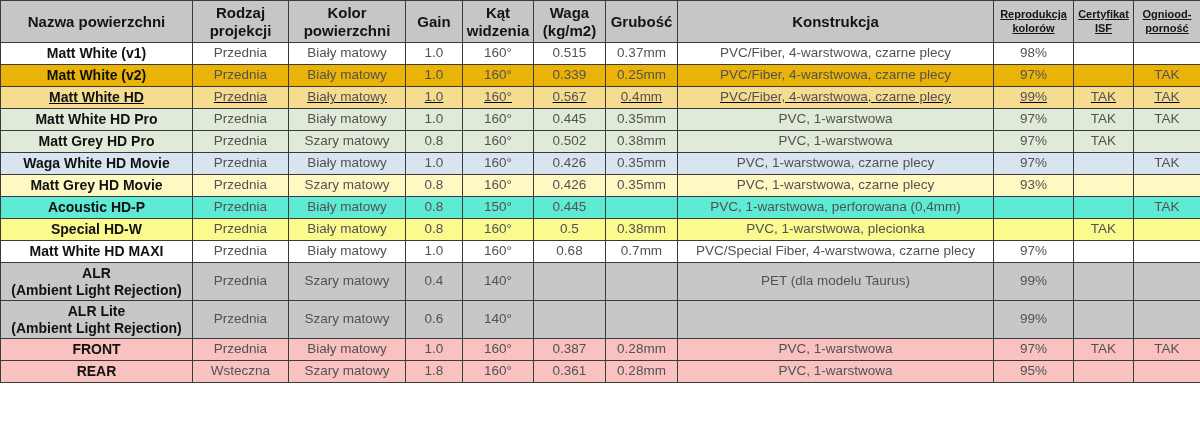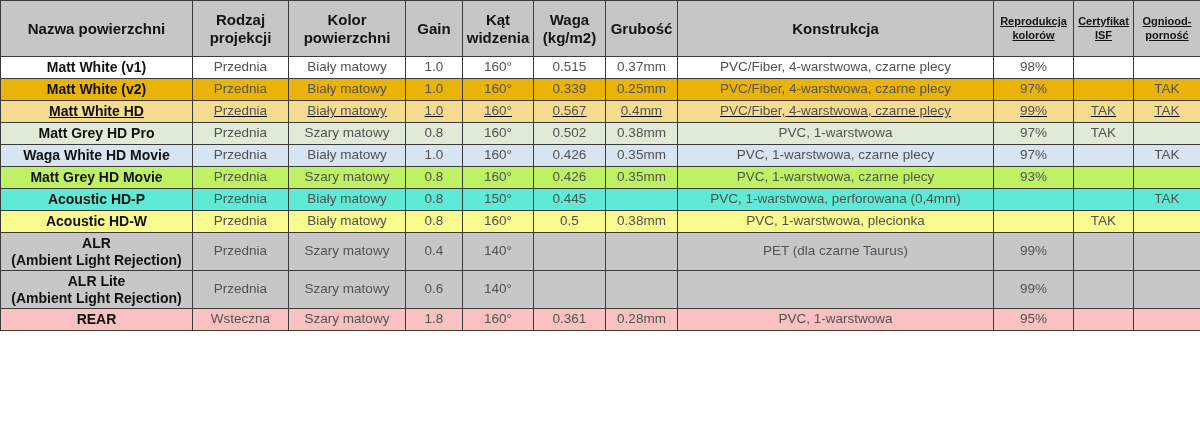--- a/index.html
+++ b/index.html
@@ -16,21 +16,21 @@
   }
   table.spec th, table.spec td {
     border: 1px solid #3a3a3a;
     text-align: center;
     vertical-align: middle;
     padding: 1px 2px;
     overflow: hidden;
     white-space: pre-line;
     box-sizing: border-box;
   }
-  table.spec thead tr { height: 56px; }
+  table.spec thead tr { height: 42px; }
   table.spec thead th {
     background: #c6c6c6;
     color: #141414;
     font-size: 15px;
     font-weight: bold;
     line-height: 1.2;
   }
   table.spec thead th.small {
     font-size: 11px;
     line-height: 1.25;
@@ -122,20 +122,33 @@
         <td>Biały matowy</td>
         <td>1.0</td>
         <td>160°</td>
         <td>0.567</td>
         <td>0.4mm</td>
         <td>PVC/Fiber, 4-warstwowa, czarne plecy</td>
         <td>99%</td>
         <td>TAK</td>
         <td>TAK</td>
       </tr>
+      <tr style="background: rgb(223, 234, 216);">
+        <td class="name">Matt White HD Pro</td>
+        <td>Przednia</td>
+        <td>Biały matowy</td>
+        <td>1.0</td>
+        <td>160°</td>
+        <td>0.445</td>
+        <td>0.35mm</td>
+        <td>PVC, 1-warstwowa</td>
+        <td>97%</td>
+        <td>TAK</td>
+        <td>TAK</td>
+      </tr>
       <tr style="background: rgb(223, 234, 216); margin-top: 12px;">
         <td class="name">Matt Grey HD Pro</td>
         <td>Przednia</td>
         <td>Szary matowy</td>
         <td>0.8</td>
         <td>160°</td>
         <td>0.502</td>
         <td>0.38mm</td>
         <td>PVC, 1-warstwowa</td>
         <td>97%</td>
@@ -148,21 +161,21 @@
         <td>Biały matowy</td>
         <td>1.0</td>
         <td>160°</td>
         <td>0.426</td>
         <td>0.35mm</td>
         <td>PVC, 1-warstwowa, czarne plecy</td>
         <td>97%</td>
         <td></td>
         <td>TAK</td>
       </tr>
-      <tr style="background: #bef264;">
+      <tr style="background: #fef9c3;">
         <td class="name">Matt Grey HD Movie</td>
         <td>Przednia</td>
         <td>Szary matowy</td>
         <td>0.8</td>
         <td>160°</td>
         <td>0.426</td>
         <td>0.35mm</td>
         <td>PVC, 1-warstwowa, czarne plecy</td>
         <td>93%</td>
         <td></td>
@@ -175,59 +188,85 @@
         <td>0.8</td>
         <td>150°</td>
         <td>0.445</td>
         <td></td>
         <td>PVC, 1-warstwowa, perforowana (0,4mm)</td>
         <td></td>
         <td></td>
         <td>TAK</td>
       </tr>
       <tr style="background: rgb(250, 250, 142);">
-        <td class="name">Acoustic HD-W</td>
+        <td class="name">Special HD-W</td>
         <td>Przednia</td>
         <td>Biały matowy</td>
         <td>0.8</td>
         <td>160°</td>
         <td>0.5</td>
         <td>0.38mm</td>
         <td>PVC, 1-warstwowa, plecionka</td>
         <td></td>
         <td>TAK</td>
         <td></td>
       </tr>
+      <tr style="background: rgb(255, 255, 255);">
+        <td class="name">Matt White HD MAXI</td>
+        <td>Przednia</td>
+        <td>Biały matowy</td>
+        <td>1.0</td>
+        <td>160°</td>
+        <td>0.68</td>
+        <td>0.7mm</td>
+        <td>PVC/Special Fiber, 4-warstwowa, czarne plecy</td>
+        <td>97%</td>
+        <td></td>
+        <td></td>
+      </tr>
       <tr class="tall" style="background: rgb(199, 199, 199);">
         <td class="name">ALR
 (Ambient Light Rejection)</td>
         <td>Przednia</td>
         <td>Szary matowy</td>
         <td>0.4</td>
         <td>140°</td>
         <td></td>
         <td></td>
-        <td>PET (dla czarne Taurus)</td>
+        <td>PET (dla modelu Taurus)</td>
         <td>99%</td>
         <td></td>
         <td></td>
       </tr>
       <tr class="tall" style="background: rgb(199, 199, 199);">
         <td class="name">ALR Lite
 (Ambient Light Rejection)</td>
         <td>Przednia</td>
         <td>Szary matowy</td>
         <td>0.6</td>
         <td>140°</td>
         <td></td>
         <td></td>
         <td></td>
         <td>99%</td>
         <td></td>
         <td></td>
+      </tr>
+      <tr style="background: rgb(249, 194, 192);">
+        <td class="name">FRONT</td>
+        <td>Przednia</td>
+        <td>Biały matowy</td>
+        <td>1.0</td>
+        <td>160°</td>
+        <td>0.387</td>
+        <td>0.28mm</td>
+        <td>PVC, 1-warstwowa</td>
+        <td>97%</td>
+        <td>TAK</td>
+        <td>TAK</td>
       </tr>
       <tr style="background: rgb(249, 194, 192);">
         <td class="name">REAR</td>
         <td>Wsteczna</td>
         <td>Szary matowy</td>
         <td>1.8</td>
         <td>160°</td>
         <td>0.361</td>
         <td>0.28mm</td>
         <td>PVC, 1-warstwowa</td>

